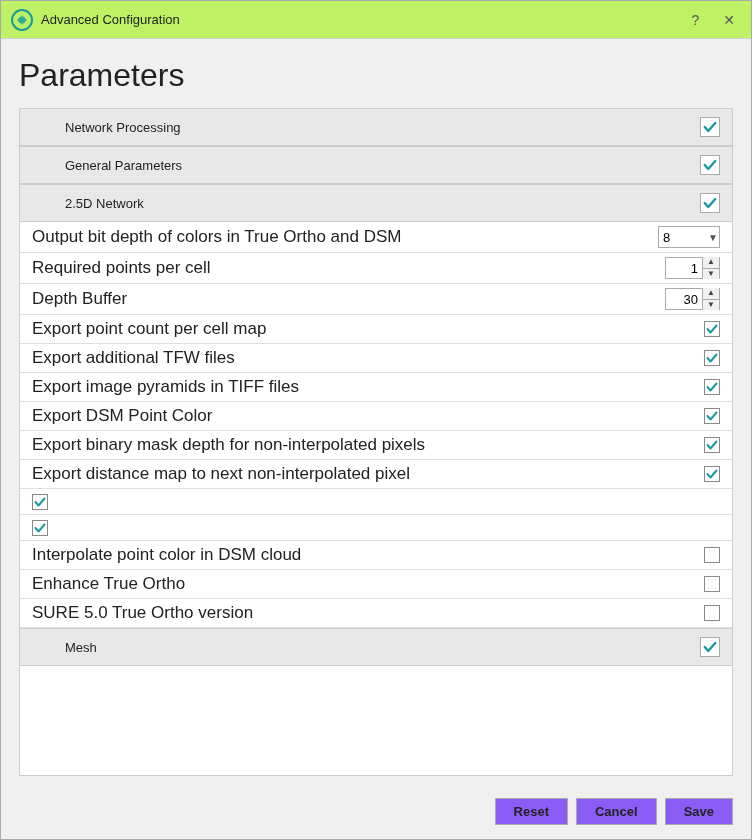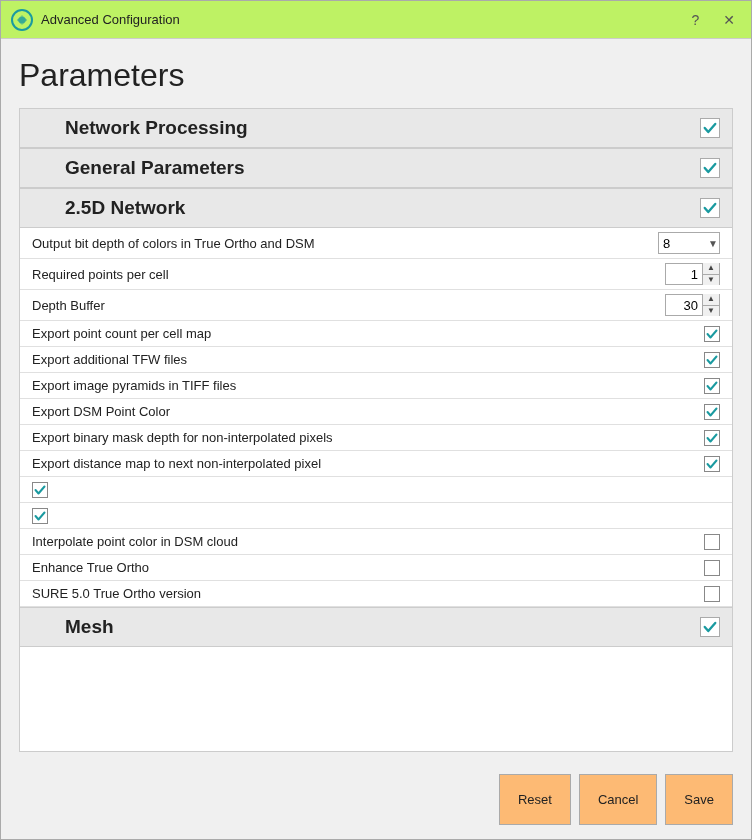--- a/index.html
+++ b/index.html
@@ -94,22 +94,22 @@
       display: flex;
       align-items: center;
       justify-content: space-between;
       cursor: pointer;
       user-select: none;
     }
     .section-header:not(:first-child) {
       border-top: 1px solid #ccc;
     }
     .section-header-label {
-      font-weight: 700;
-      font-size: 19px;
+      font-weight: 400;
+      font-size: 13px;
       color: #222;
       padding-left: 33px;
     }
     .section-check {
       width: 20px;
       height: 20px;
       background: #fff;
       border: 1px solid #aaa;
       display: flex;
       align-items: center;
@@ -123,21 +123,21 @@
       display: flex;
       align-items: center;
       border-bottom: 1px solid #e0e0e0;
       padding: 4px 12px;
       min-height: 26px;
       background: #fff;
     }
     .param-label {
       flex: 1;
       color: #222;
-      font-size: 13px;
+      font-size: 17px;
     }
     .param-value {
       display: flex;
       align-items: center;
       gap: 4px;
     }
     .param-checkbox {
       width: 16px;
       height: 16px;
       border: 1px solid #888;
@@ -216,27 +216,28 @@
 
     
     .footer {
       padding: 12px 18px 14px 18px;
       display: flex;
       justify-content: flex-end;
       gap: 8px;
       flex-shrink: 0;
     }
     .footer-btn {
-      padding: 17px 18px;
+      padding: 5px 18px;
       border: 1px solid #aaa;
-      background: #fdba74;
+      background: #8b5cf6;
       font-size: 13px;
       cursor: pointer;
       min-width: 64px;
       color: #222;
+      font-weight: bold;
     }
   </style>
 </head>
 <body>
 
 <div class="window">
 
   <div class="title-bar">
     <svg class="title-bar-logo" viewBox="0 0 22 22">
       <circle cx="11" cy="11" r="10" fill="none" stroke="#1a9aa0" stroke-width="2"></circle>

